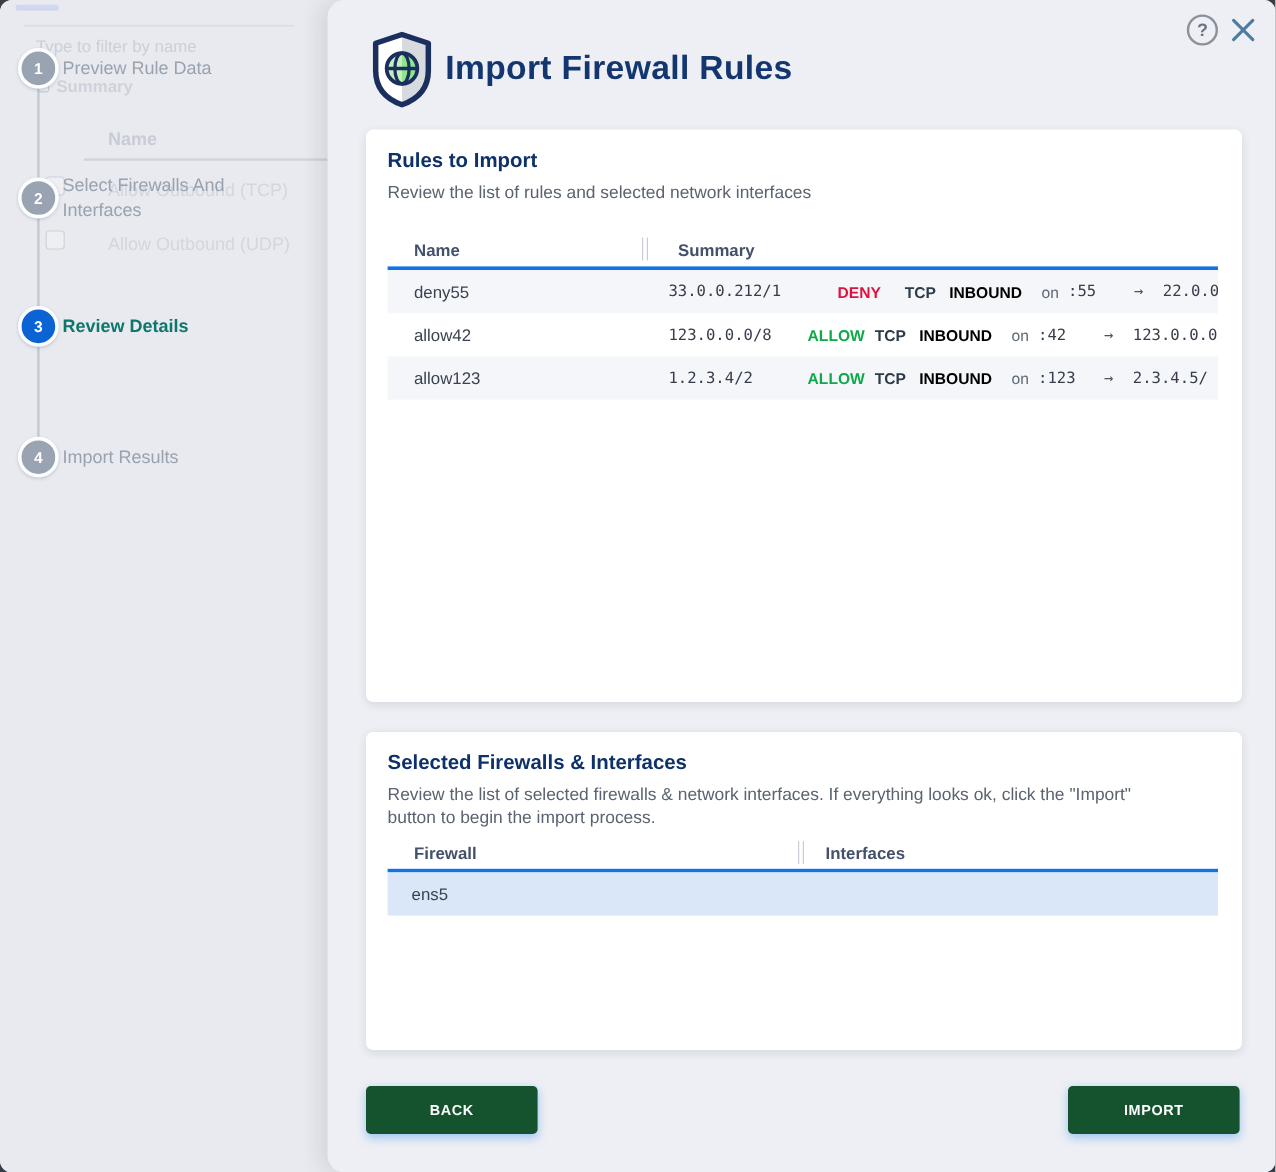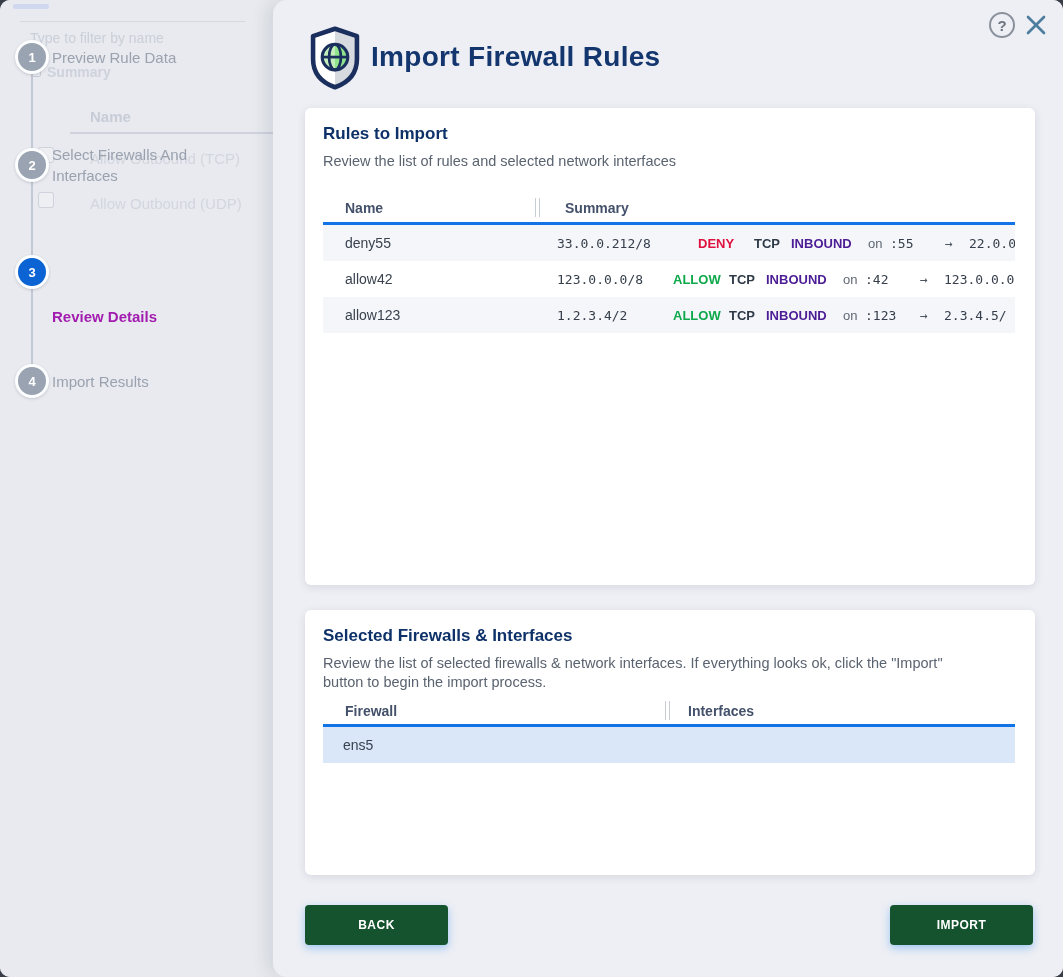--- a/index.html
+++ b/index.html
@@ -24,21 +24,21 @@
   .ghost-check { position:absolute; width:16px; height:16px; border:1px solid rgba(124,135,158,0.28); border-radius:3px; background:rgba(255,255,255,0.25); }
 
   
   .step-line { position:absolute; left:31px; top:57px; width:2px; height:324px; background:#c3c9d4; }
   .step { position:absolute; left:15px; width:34px; height:34px; border-radius:50%; background:#9aa3b1;
           border:3px solid #fcfdfe; box-shadow:0 1px 3px rgba(30,40,60,0.18);
           display:flex; align-items:center; justify-content:center;
           color:#ffffff; font-size:13px; font-weight:700; cursor:pointer; }
   .step.active { background:#0c63d4; }
   .step-label { position:absolute; left:52px; width:180px; font-size:15px; line-height:21px; color:#9aa2af; }
-  .step-label.active { color:#a21caf; font-weight:600;margin-top:44px; }
+  .step-label.active { color:#0f766e; font-weight:600; }
 
   
   .main { position:absolute; left:273px; top:0; bottom:0; right:0; background:#edeff4;
           border-radius:14px 0 0 14px; box-shadow:-7px 0 16px rgba(25,35,60,0.10); }
 
   .app-icon { position:absolute; left:34px; top:26px; }
   .page-title { position:absolute; left:98px; top:41px; font-size:28px; font-weight:800;
                 letter-spacing:0.3px; color:#14366e; }
 
   .help-btn { position:absolute; left:716px; top:12px; width:26px; height:26px; border-radius:50%;
@@ -61,21 +61,21 @@
   .row.sel { background:#d9e7f8; }
 
   .cell-name { width:215px; padding-left:22px; font-size:14px; color:#39424e; flex:none; }
   .cell-summary { display:flex; align-items:center; padding-left:19px; flex:none; }
   .mono { font-family:"DejaVu Sans Mono", monospace; font-size:13px; color:#353e4a; }
   .ip { width:116px; flex:none; }
   .badge { width:56px; flex:none; font-size:13px; font-weight:700; }
   .badge.deny { color:#e0103f;margin-left:25px; }
   .badge.allow { color:#0fa94c; }
   .proto { width:37px; flex:none; font-size:13px; font-weight:700; color:#2f3a47; }
-  .dir { width:77px; flex:none; font-size:13px; font-weight:700; color:#4c1d95; }
+  .dir { width:77px; flex:none; font-size:13px; font-weight:700; color:#000000; }
   .onl { width:22px; flex:none; font-size:13px; color:#5f6874; }
   .port { width:55px; flex:none; }
   .arrow { width:24px; flex:none; color:#4a5560; }
 
   .cell-fw { width:345px; padding-left:15px; display:flex; align-items:center; flex:none; }
   .dot { width:9px; height:9px; border-radius:50%; background:#1dc95e; margin-right:7px; flex:none; }
   .fw-name { font-size:14px; color:#333c49; }
   .cell-if { padding-left:20px; font-size:14px; color:#39424e; }
 
   .btn { position:absolute; top:905px; width:143px; height:40px; border:none; border-radius:4px;
@@ -161,21 +161,21 @@
         <div class="tbl" style="top:87px;">
           <div class="tbl-head">
             <div class="th" style="left:22px;">Name</div>
             <div class="col-divider" style="left:212px;"></div>
             <div class="th" style="left:242px;">Summary</div>
           </div>
 
           <div class="row alt">
             <div class="cell-name">deny55</div>
             <div class="cell-summary">
-              <span class="mono ip">33.0.0.212/8</span>
+              <span class="mono ip">33.0.0.212/1</span>
               <span class="badge deny">DENY</span>
               <span class="proto">TCP</span>
               <span class="dir">INBOUND</span>
               <span class="onl">on</span>
               <span class="mono port">:55</span>
               <span class="mono arrow">→</span>
               <span class="mono">22.0.0.1</span>
             </div>
           </div>
 

